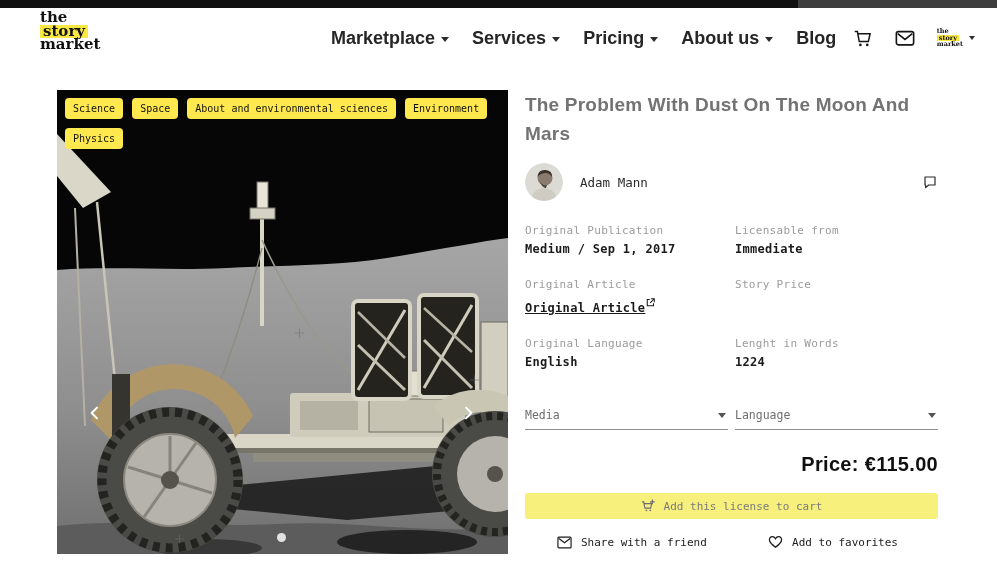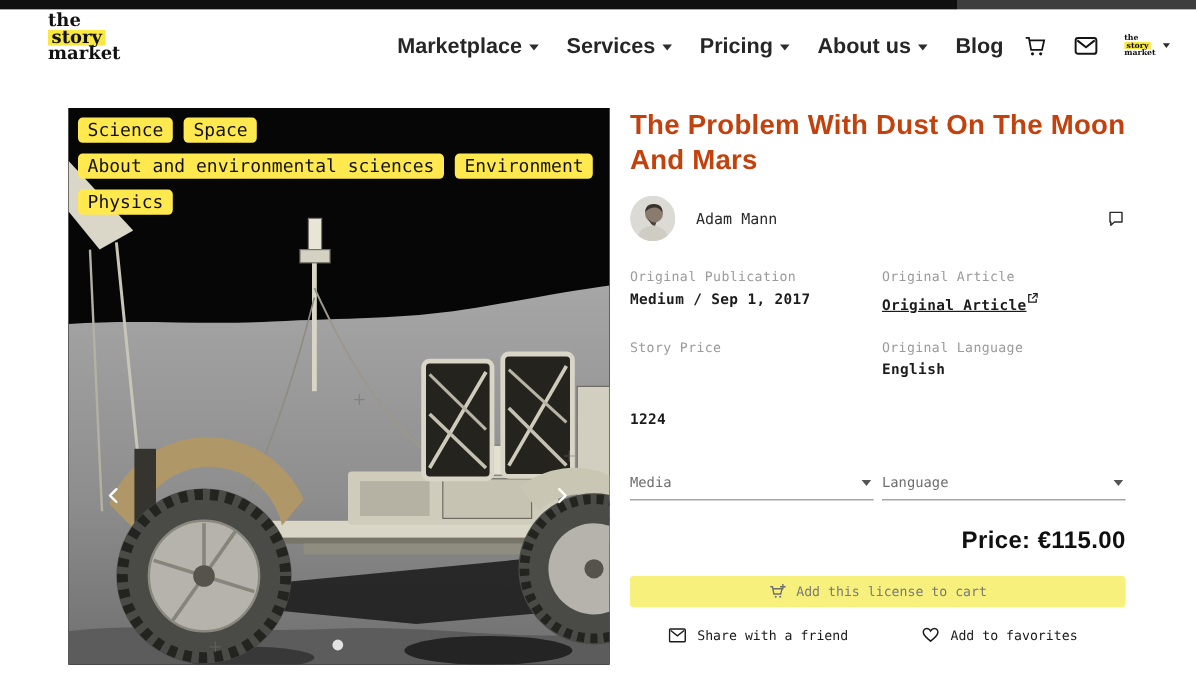--- a/index.html
+++ b/index.html
@@ -30,30 +30,30 @@
   .minilogo span { display:block; }
   .minilogo .hl { background:#f8e841; padding:0 2px; display:inline-block; }
   .caret-sm { width:0; height:0; border-left:3px solid transparent; border-right:3px solid transparent;
     border-top:4px solid #2d2d2d; }
 
   
   .photo { position:absolute; left:57px; top:90px; width:451px; height:464px; background:#000; overflow:hidden; }
   .scene { position:absolute; left:0; top:0; width:100%; height:100%; display:block; }
   .tags { position:absolute; left:8px; top:8px; right:6px; display:flex; flex-wrap:wrap; gap:9px 9px; }
   .tag { background:#ffe94f; color:#111; font-family:"DejaVu Sans Mono","Liberation Mono",monospace;
-    font-size:15px; line-height:15px; padding:3px 8px; border-radius:4px; cursor:pointer; white-space:nowrap; }
+    font-size:10px; line-height:15px; padding:3px 8px; border-radius:4px; cursor:pointer; white-space:nowrap; }
   .arrow { position:absolute; top:315px; width:16px; height:16px; cursor:pointer; }
   .arrow.prev { left:30px; }
   .arrow.next { right:32px; }
   .dot { position:absolute; left:220px; bottom:12px; width:9px; height:9px; border-radius:50%;
     background:#e3e3e3; cursor:pointer; }
 
   
   .rightcol { position:absolute; left:525px; top:90px; width:413px; }
-  .title { font-size:23px; line-height:29px; font-weight:700; color:#c2410c; letter-spacing:.2px; }
+  .title { font-size:19px; line-height:29px; font-weight:700; color:#737373; letter-spacing:.2px; }
   .author-row { margin-top:15px; display:flex; align-items:center; }
   .avatar { width:38px; height:38px; border-radius:50%; overflow:hidden; flex:0 0 38px; cursor:pointer; }
   .author-name { margin-left:17px; font-size:12.5px; color:#2b2b2b; }
   .comment { margin-left:auto; cursor:pointer; display:flex; }
 
   .grid { margin-top:23px; display:grid; grid-template-columns:210px 1fr; row-gap:22px; }
   .lbl { font-size:11px; color:#9b9b9b; letter-spacing:.3px; }
   .val { margin-top:5px; font-size:12px; font-weight:700; color:#1b1b1b; letter-spacing:.3px; }
   .val a { color:#1b1b1b; text-decoration:underline; cursor:pointer; }
   .extlink { display:inline-block; vertical-align:super; margin-left:1px; }
@@ -262,37 +262,42 @@
         </svg>
       </span>
     </div>
 
     <div class="grid mono">
       <div class="cell">
         <div class="lbl">Original Publication</div>
         <div class="val">Medium / Sep 1, 2017</div>
       </div>
       <div class="cell">
+        <div class="lbl">Licensable from</div>
+        <div class="val">Immediate</div>
+      </div>
+      <div class="cell">
         <div class="lbl">Original Article</div>
         <div class="val">
           <a>Original Article</a><span class="extlink"><svg width="9" height="9" viewBox="0 0 12 12" fill="none" stroke="#1b1b1b" stroke-width="1.4">
                 <path d="M5 2 H1.7 V10.3 H10 V7"></path>
                 <path d="M6.5 1 H11 V5.5"></path>
                 <path d="M11 1 L5.5 6.5"></path>
               </svg></span>
         </div>
       </div>
       <div class="cell">
         <div class="lbl">Story Price</div>
       </div>
       <div class="cell">
         <div class="lbl">Original Language</div>
         <div class="val">English</div>
       </div>
       <div class="cell">
+        <div class="lbl">Lenght in Words</div>
         <div class="val">1224</div>
       </div>
     </div>
 
     <div class="selects">
       <div class="select mono">
         <span class="sel-label">Media</span>
         <span class="caret-gray"></span>
       </div>
       <div class="select mono">

